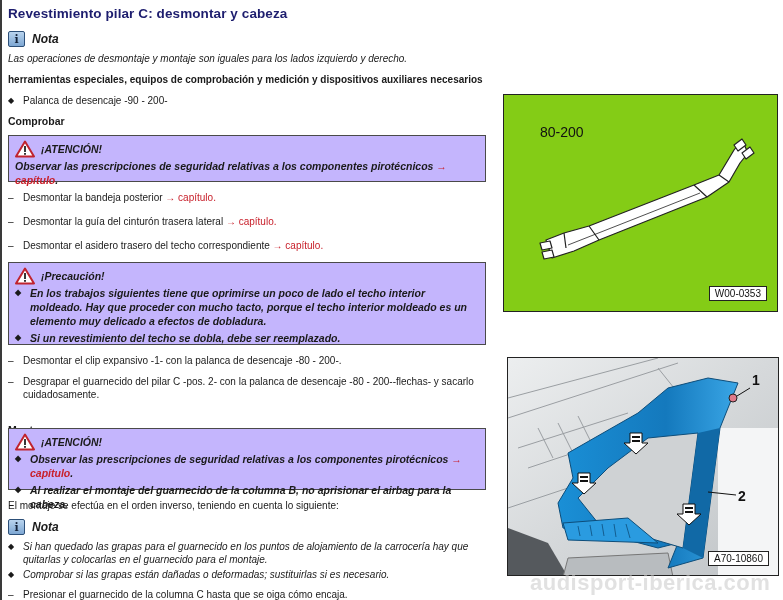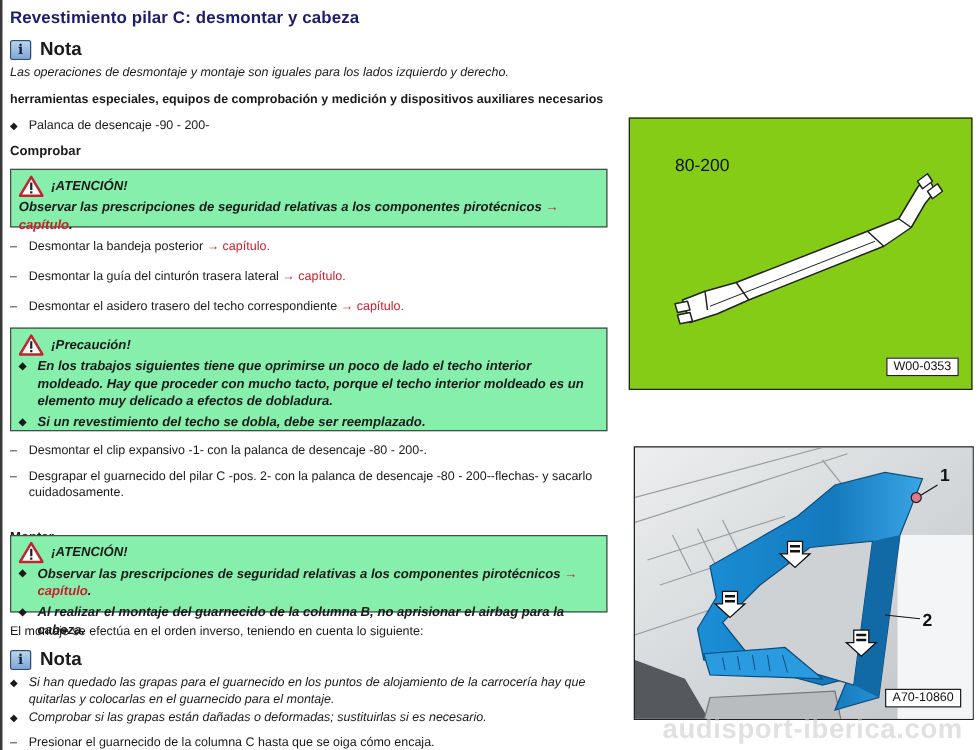--- a/index.html
+++ b/index.html
@@ -8,33 +8,33 @@
     font-family: "Liberation Sans", sans-serif; color: #1a1a1a; position: relative;
   }
   .page { position: absolute; left: 0; top: 0; width: 783px; height: 600px; }
   .left-rule { position: absolute; left: 0; top: 0; width: 2px; height: 600px; background: #3a3a3a; }
 
   .title { position: absolute; left: 8px; top: 6px; font-size: 13.5px; font-weight: bold; color: #1d1d6e; letter-spacing: 0.1px; }
 
   .note-head { position: absolute; left: 8px; display: flex; align-items: center; }
   .info-icon { width: 17px; height: 16px; border: 1px solid #2c4f78; border-radius: 2px; background: linear-gradient(#b9d4ee, #7ea7d3); display: flex; align-items: center; justify-content: center; box-sizing: border-box; }
   .info-icon span { color: #14233a; font-weight: bold; font-size: 11px; font-family: "DejaVu Serif", serif; line-height: 1; }
-  .note-label { margin-left: 7px; font-size: 15px; font-weight: bold; }
+  .note-label { margin-left: 7px; font-size: 12px; font-weight: bold; font-style: italic; }
 
   .txt { position: absolute; left: 8px; font-size: 10px; line-height: 13px; }
   .ital { font-style: italic; }
   .bold { font-weight: bold; }
   .subhead { position: absolute; left: 8px; font-size: 10.5px; font-weight: bold; }
 
   .bullet-row { position: absolute; left: 8px; width: 478px; font-size: 10px; line-height: 13px; display: flex; }
   .bullet-row .mark { width: 15px; flex: none; font-size: 8px; line-height: 13px; }
   .bullet-row .dash { width: 15px; flex: none; }
   .link { color: #c8202b; }
 
-  .warn-box { position: absolute; left: 8px; width: 478px; border: 1px solid #4a4a4a; box-sizing: border-box; padding: 3px 8px 4px 6px; background: #86efac; }
+  .warn-box { position: absolute; left: 8px; width: 478px; border: 1px solid #4a4a4a; box-sizing: border-box; padding: 3px 8px 4px 6px; background: #c4b5fd; }
   .warn-head { display: flex; align-items: center; height: 20px; }
   .warn-icon { width: 20px; height: 18px; }
   .warn-title { margin-left: 6px; font-size: 10.5px; font-style: italic; font-weight: bold; color: #1a1a1a; }
   .warn-body { font-size: 10.5px; font-weight: bold; font-style: italic; line-height: 14px; }
   .warn-item { display: flex; }
   .warn-item .mark { width: 15px; flex: none; font-size: 8px; font-style: normal; }
 
   .fig { position: absolute; border: 1px solid #222; background: #84cc16; box-sizing: border-box; }
   .fig1 { left: 503px; top: 94px; width: 275px; height: 218px; }
   .fig2 { left: 507px; top: 357px; width: 272px; height: 219px; background: #d9dbdc; overflow: hidden; }

